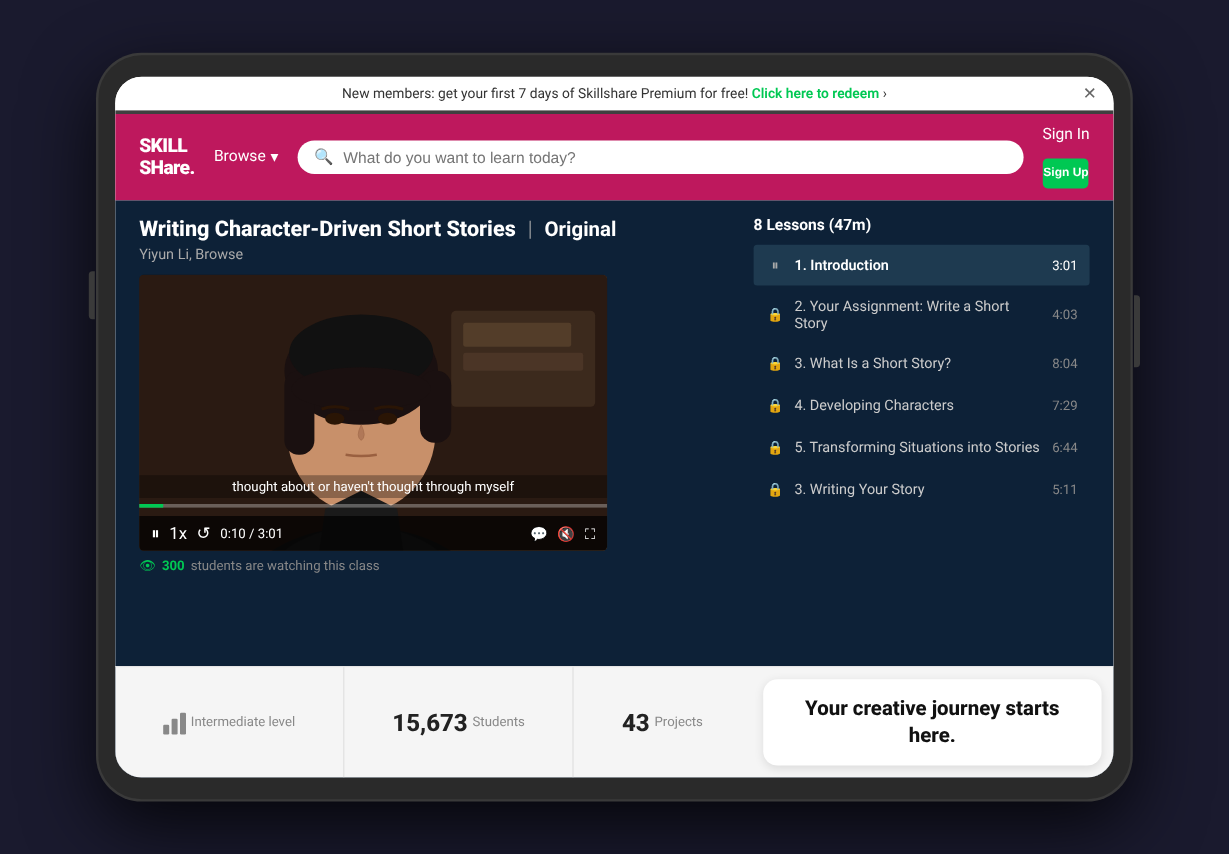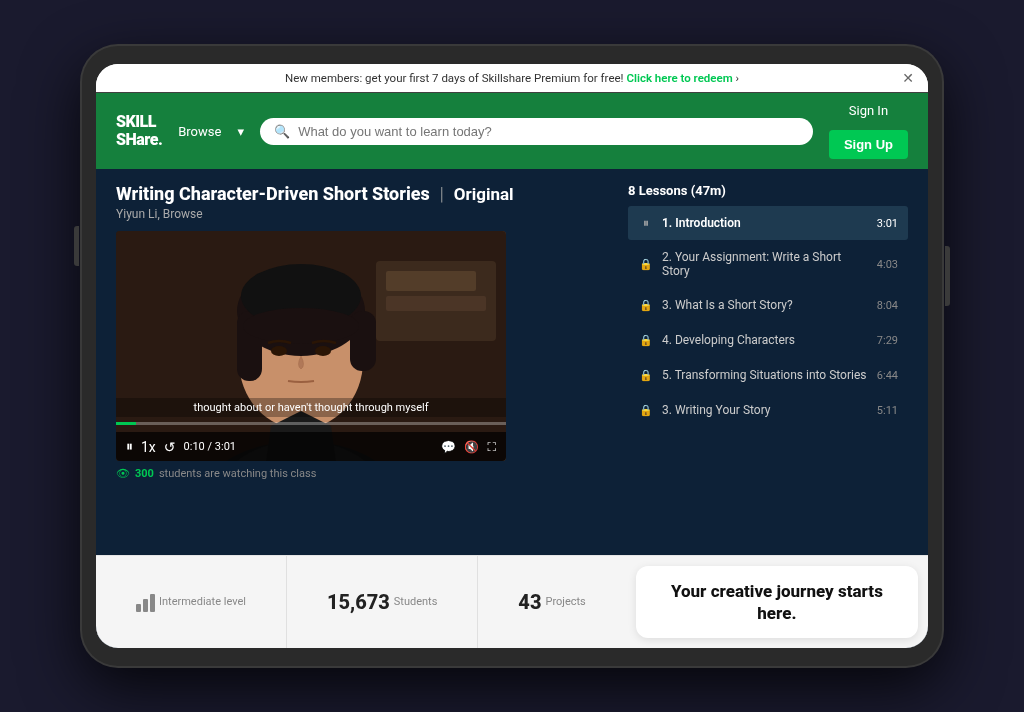--- a/index.html
+++ b/index.html
@@ -49,21 +49,21 @@
       background: #fff;
       border-radius: 22px;
       overflow: hidden;
       display: flex;
       flex-direction: column;
     }
 
     
     .banner {
       background: #fff;
-      border-bottom: 1px solid #404040;
+      border-bottom: 3px solid #404040;
       padding: 7px 16px;
       display: flex;
       align-items: center;
       justify-content: center;
       font-size: 11.5px;
       color: #333;
       position: relative;
     }
     .banner-link {
       color: #00c853;
@@ -75,39 +75,39 @@
       right: 14px;
       top: 50%;
       transform: translateY(-50%);
       font-size: 14px;
       color: #666;
       cursor: pointer;
     }
 
     
     .nav {
-      background: #15803d;
+      background: #be185d;
       padding: 10px 20px;
       display: flex;
       align-items: center;
       gap: 16px;
     }
     .logo {
       color: #fff;
       font-weight: 900;
       font-size: 16px;
       line-height: 1.1;
       letter-spacing: -0.5px;
     }
     .logo span { display: block; }
     .browse-btn {
       color: #fff;
       font-size: 13px;
       display: flex;
-      gap: 16px;
+      gap: 4px;
       cursor: pointer;
     }
     .search-bar {
       flex: 1;
       background: #fff;
       border-radius: 20px;
       display: flex;
       align-items: center;
       padding: 6px 14px;
       gap: 8px;
@@ -132,22 +132,22 @@
     }
     .sign-in-btn {
       color: #fff;
       font-size: 13px;
       cursor: pointer;
     }
     .sign-up-btn {
       background: #00c853;
       color: #fff;
       font-weight: 700;
-      font-size: 13px;
-      padding: 7px 15px;
+      font-size: 10px;
+      padding: 7px 0;
       border-radius: 4px;
       cursor: pointer;
       border: none;
     }
 
     
     .main-content {
       background: #0d2137;
       flex: 1;
       display: flex;

